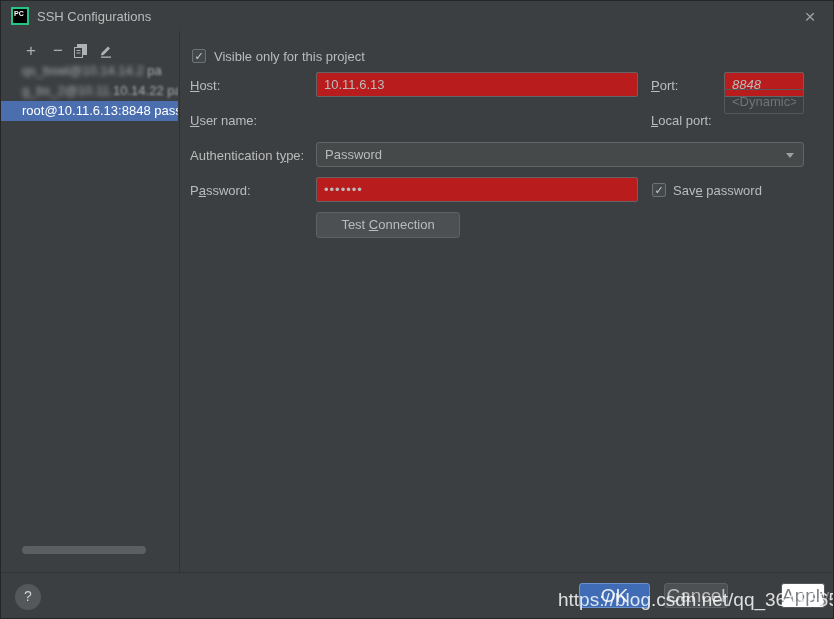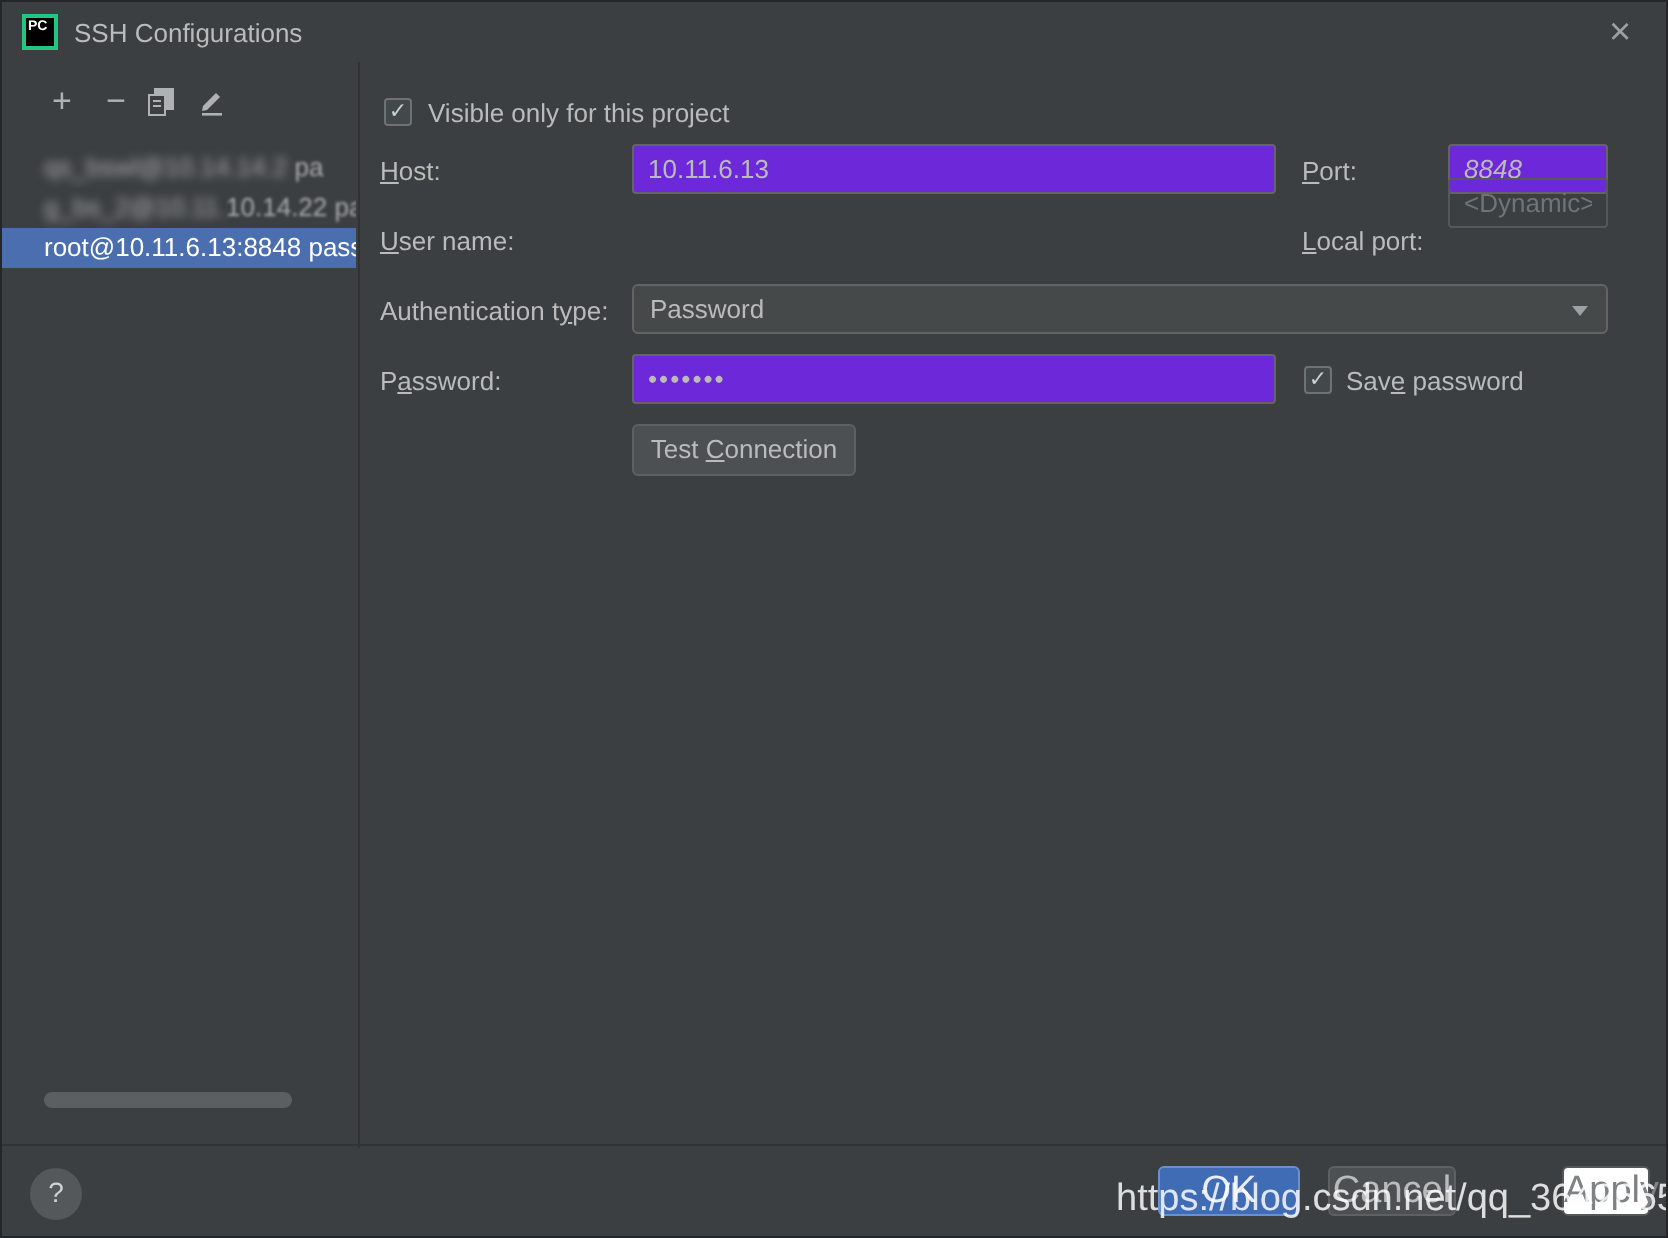--- a/index.html
+++ b/index.html
@@ -30,59 +30,59 @@
     border-right:1px solid #323232;
   }
   .tb-btn {
     position:absolute; top:9px; width:22px; height:22px;
     color:#AFB1B3; text-align:center; line-height:21px; font-size:17px;
   }
   .tb-add { left:19px; }
   .tb-remove { left:46px; }
   .tb-copy { left:72px; padding-top:4px; }
   .tb-edit { left:98px; padding-top:4px; }
-  .list { position:absolute; top:43px; left:0; right:1px; }
+  .list { position:absolute; top:30px; left:0; right:1px; }
   .list-item {
     height:20px; line-height:20px; padding-left:21px;
     white-space:nowrap; overflow:hidden; color:#A9ABAD;
   }
   .list-item.selected { background:#4B6EAF; color:#FFFFFF; }
   .blur { filter:blur(2.3px); }
   .blur-light { filter:blur(0.9px); }
   .hscroll {
     position:absolute; left:21px; bottom:20px; width:124px; height:8px;
     background:#5C5F61; border-radius:4px;
   }
   
   .chk {
     position:absolute; width:14px; height:14px;
     background:#43494B; border:1px solid #6F7274; border-radius:2px;
     color:#CDCFD0; font-size:11px; line-height:12px; text-align:center;
   }
   .lbl { position:absolute; white-space:nowrap; color:#BBBBBB; }
   .mn { text-decoration:underline; }
   .field {
-    position:absolute; background:#6d28d9; border:1px solid #646464;
+    position:absolute; background:#b91c1c; border:1px solid #646464;
     color:#BBBBBB; font-family:"Liberation Sans", sans-serif; font-size:13px;
     padding:0 7px; outline:none; border-radius:2px;
   }
   .field::placeholder { color:#6F7476; opacity:1; }
   .field.dim { background:transparent; border-color:#54585A; }
   .dropdown {
     position:absolute; left:315px; top:141px; width:488px; height:25px;
     background:#45494A; border:1px solid #646464; border-radius:3px;
     line-height:23px; padding-left:8px; color:#BBBBBB;
   }
   .dd-arrow {
     position:absolute; right:9px; top:10px; width:0; height:0;
     border-left:4px solid transparent; border-right:4px solid transparent;
     border-top:5px solid #9DA0A2;
   }
   .test-btn {
-    position:absolute; left:315px; top:211px; width:112px; height:26px;
+    position:absolute; left:315px; top:211px; width:144px; height:26px;
     background:#4C5053; border:1px solid #5E6163; border-radius:3px;
     text-align:center; line-height:24px; color:#BBBBBB;
   }
   
   .footer {
     position:absolute; left:0; bottom:0; right:0; height:46px;
     border-top:1px solid #313435;
   }
   .help-btn {
     position:absolute; left:14px; top:11px; width:26px; height:26px;

